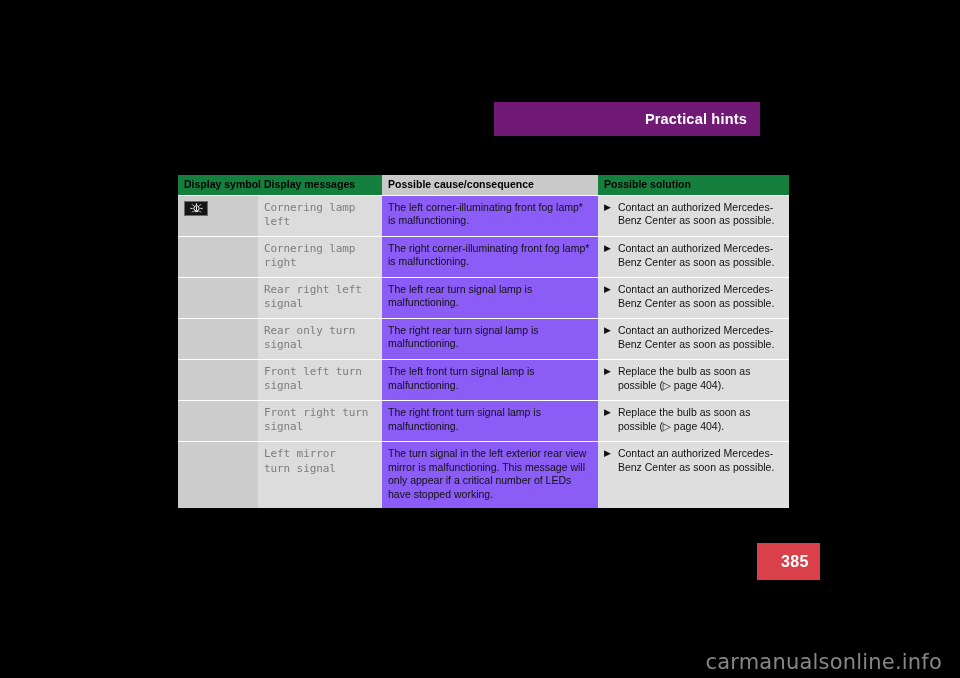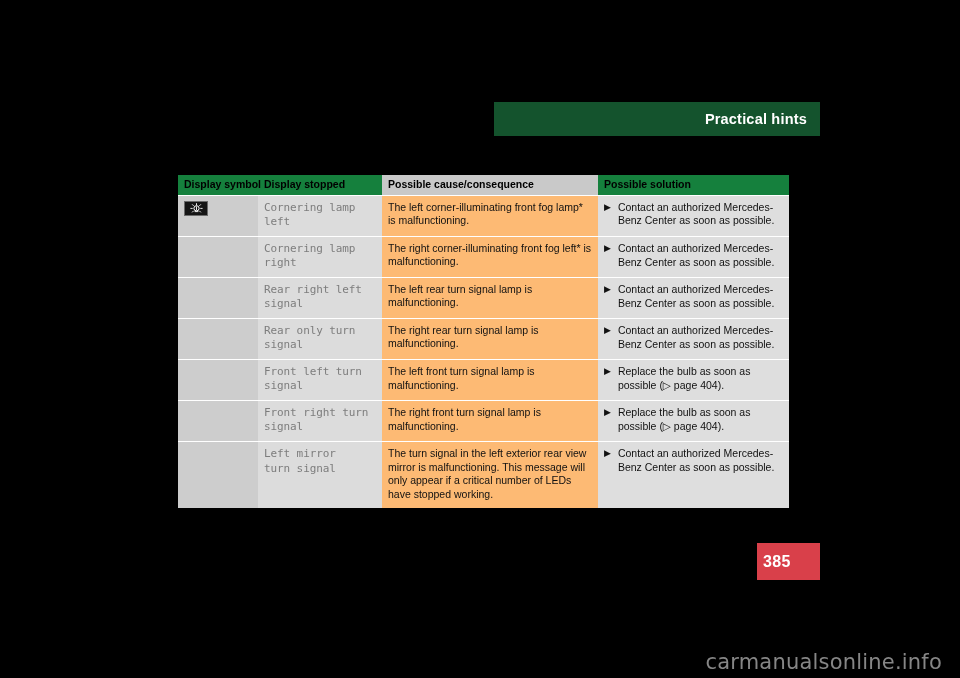--- a/index.html
+++ b/index.html
@@ -14,23 +14,23 @@
     overflow: hidden;
     font-family: "Liberation Sans", sans-serif;
     -webkit-font-smoothing: antialiased;
   }
 
   
   #header-bar {
     position: absolute;
     left: 494px;
     top: 102px;
-    width: 326px;
+    width: 266px;
     height: 34px;
-    background: #14532d;
+    background: #701a75;
     box-sizing: border-box;
   }
   #header-title {
     position: absolute;
     right: 13px;
     top: 50%;
     transform: translateY(-50%);
     color: #ffffff;
     font-size: 14.5px;
     font-weight: bold;
@@ -83,21 +83,21 @@
     background: #dcdcdc;
     font-family: "DejaVu Sans Mono", "Liberation Mono", monospace;
     font-size: 11px;
     color: #7d7d7d;
     white-space: pre-line;
     letter-spacing: -0.1px;
     line-height: 1.5;
     padding-top: 6px;
   }
   td.cell-cause {
-    background: #fdba74;
+    background: #8b5cf6;
     font-size: 10.5px;
     color: #111111;
   }
   td.cell-solution {
     background: #dedede;
     font-size: 10.5px;
     color: #111111;
     padding-left: 4px;
   }
 
@@ -142,21 +142,21 @@
     height: 37px;
     background: #d9404a;
     display: flex;
     align-items: center;
     justify-content: flex-start;
   }
   #page-number {
     color: #ffffff;
     font-size: 16px;
     font-weight: bold;
-    padding-left: 6px;
+    padding-left: 24px;
     letter-spacing: 0.3px;
   }
 
   
   #watermark {
     position: absolute;
     right: 18px;
     bottom: 4px;
     color: #868686;
     font-size: 21px;
@@ -175,21 +175,21 @@
 <table id="fault-table">
   <colgroup>
     <col class="c-symbol">
       <col class="c-message">
       <col class="c-cause">
       <col class="c-solution">
   </colgroup>
   <thead>
     <tr>
       <th class="th-symbol">Display symbol</th>
-      <th class="th-message">Display stopped</th>
+      <th class="th-message">Display messages</th>
       <th class="th-cause">Possible cause/consequence</th>
       <th class="th-solution">Possible solution</th>
     </tr>
   </thead>
   <tbody id="table-body">
       <tr>
         <td class="cell-symbol">
           <div class="symbol-chip">
             <svg width="13" height="11" viewBox="0 0 13 11">
               <g stroke="#ffffff" stroke-width="0.9" stroke-linecap="round">
@@ -214,21 +214,21 @@
           <div class="sol-row">
             <span class="sol-bullet">▶</span>
             <span class="sol-text"><span>Contact an authorized Mercedes-Benz Center as soon as possible.</span></span>
           </div>
         </td>
       </tr>
       <tr>
         <td class="cell-symbol"></td>
         <td class="cell-message">Cornering lamp
 right</td>
-        <td class="cell-cause">The right corner-illuminating front fog left* is malfunctioning.</td>
+        <td class="cell-cause">The right corner-illuminating front fog lamp* is malfunctioning.</td>
         <td class="cell-solution">
           <div class="sol-row">
             <span class="sol-bullet">▶</span>
             <span class="sol-text"><span>Contact an authorized Mercedes-Benz Center as soon as possible.</span></span>
           </div>
         </td>
       </tr>
       <tr>
         <td class="cell-symbol"></td>
         <td class="cell-message">Rear right left signal</td>

